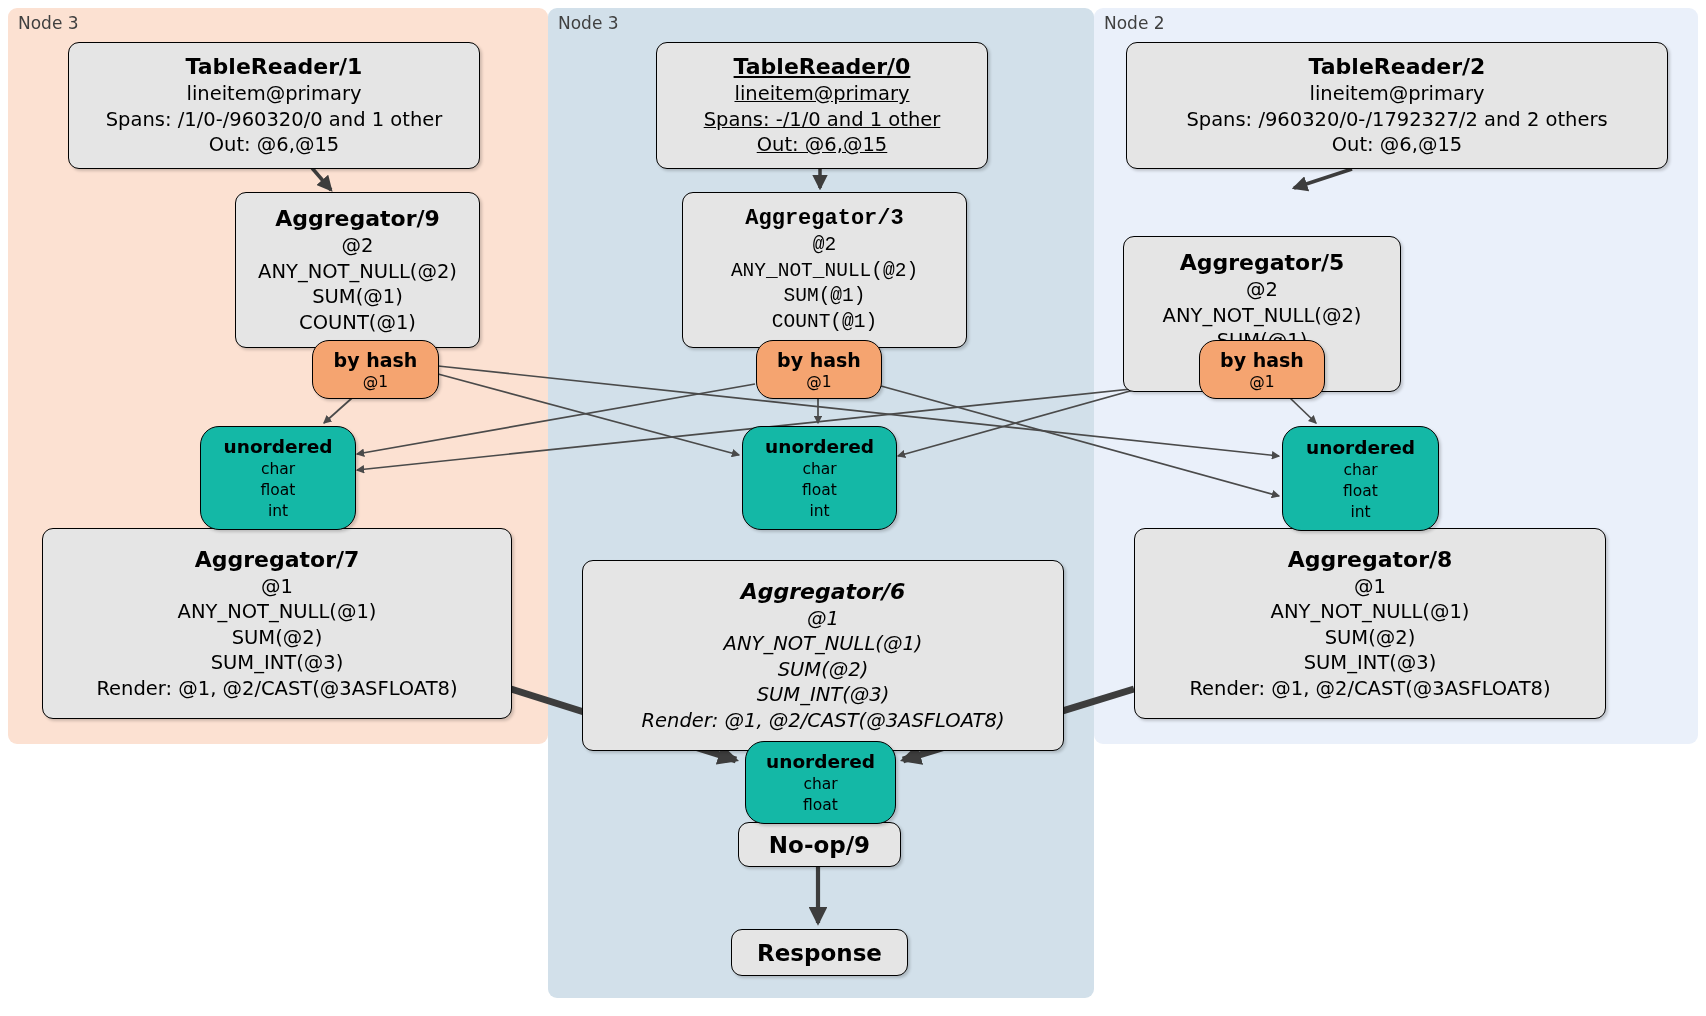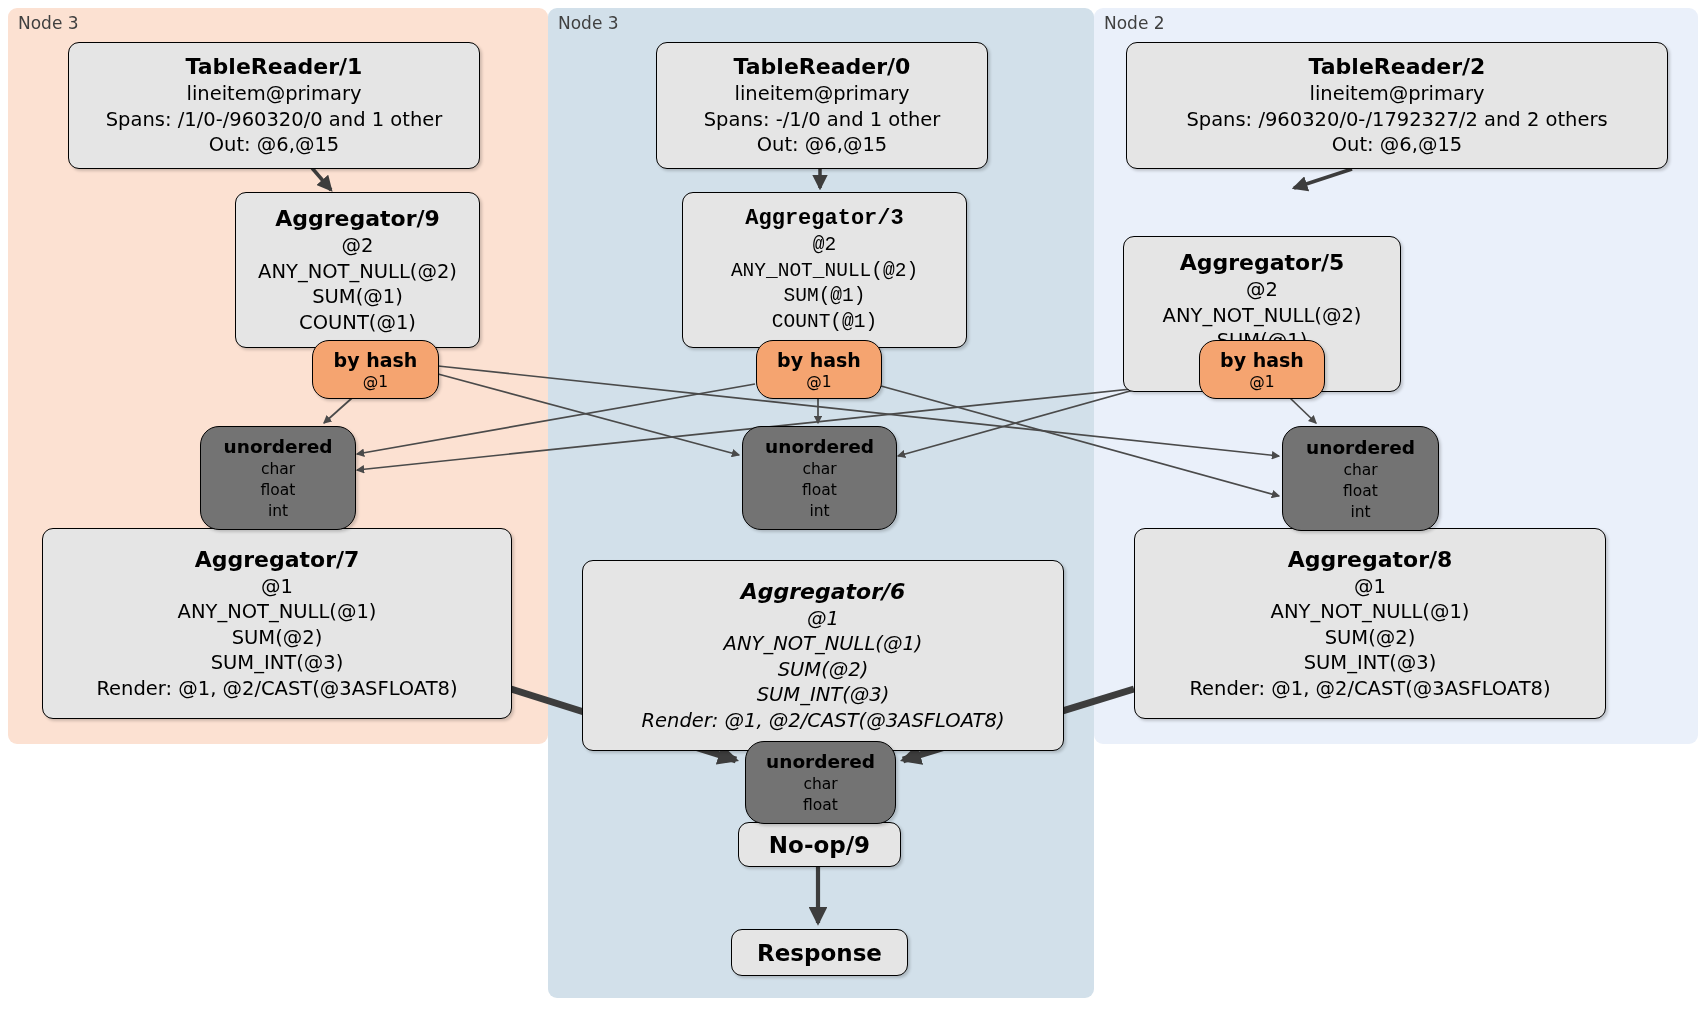--- a/index.html
+++ b/index.html
@@ -19,21 +19,21 @@
     position:absolute;display:flex;flex-direction:column;align-items:center;justify-content:center;
     border:1.5px solid #000;text-align:center;box-shadow:2px 2px 3px rgba(0,0,0,0.18);
   }
   .proc{background:#e5e5e5;border-radius:11px;z-index:2;}
   .proc-title{font-weight:bold;font-size:22px;line-height:28px;white-space:nowrap;}
   .proc-line{font-size:19.5px;line-height:25.5px;white-space:nowrap;}
   .terminal .proc-title{font-size:23px;line-height:30px;}
   .router{background:#f5a470;border-radius:17px;z-index:3;}
   .router-title{font-weight:bold;font-size:19px;line-height:25px;}
   .router-key{font-size:15.5px;line-height:19px;}
-  .sync{background:#737373;border-radius:19px;z-index:3;}
+  .sync{background:#14b8a6;border-radius:19px;z-index:3;}
   .sync-title{font-weight:bold;font-size:18.5px;line-height:25px;}
   .sync-item{font-size:15.5px;line-height:21px;}
 </style>
 </head>
 <body>
 
 <div id="stage">
   <svg id="edges" width="1706" height="1016">
     <defs>
       <marker id="m-flow" viewBox="0 0 10 10" refX="8.5" refY="5" markerWidth="4.5" markerHeight="4.5" orient="auto">
@@ -74,21 +74,21 @@
     </div>
     <div class="region" style="left: 1094px; top: 8px; width: 604px; height: 736px; background: rgb(234, 240, 250);">
       <div class="region-label">Node 2</div>
     </div>
     <div class="box proc" style="left: 68px; top: 42px; width: 410px; height: 125px;">
       <div class="proc-title">TableReader/1</div>
       <div class="proc-line">lineitem@primary</div>
       <div class="proc-line">Spans: /1/0-/960320/0 and 1 other</div>
       <div class="proc-line">Out: @6,@15</div>
     </div>
-    <div class="box proc" style="left: 656px; top: 42px; width: 330px; height: 125px;">
+    <div class="box proc" style="left: 656px; top: 42px; width: 330px; height: 125px; text-decoration: underline;">
       <div class="proc-title">TableReader/0</div>
       <div class="proc-line">lineitem@primary</div>
       <div class="proc-line">Spans: -/1/0 and 1 other</div>
       <div class="proc-line">Out: @6,@15</div>
     </div>
     <div class="box proc" style="left: 1126px; top: 42px; width: 540px; height: 125px;">
       <div class="proc-title">TableReader/2</div>
       <div class="proc-line">lineitem@primary</div>
       <div class="proc-line">Spans: /960320/0-/1792327/2 and 2 others</div>
       <div class="proc-line">Out: @6,@15</div>

